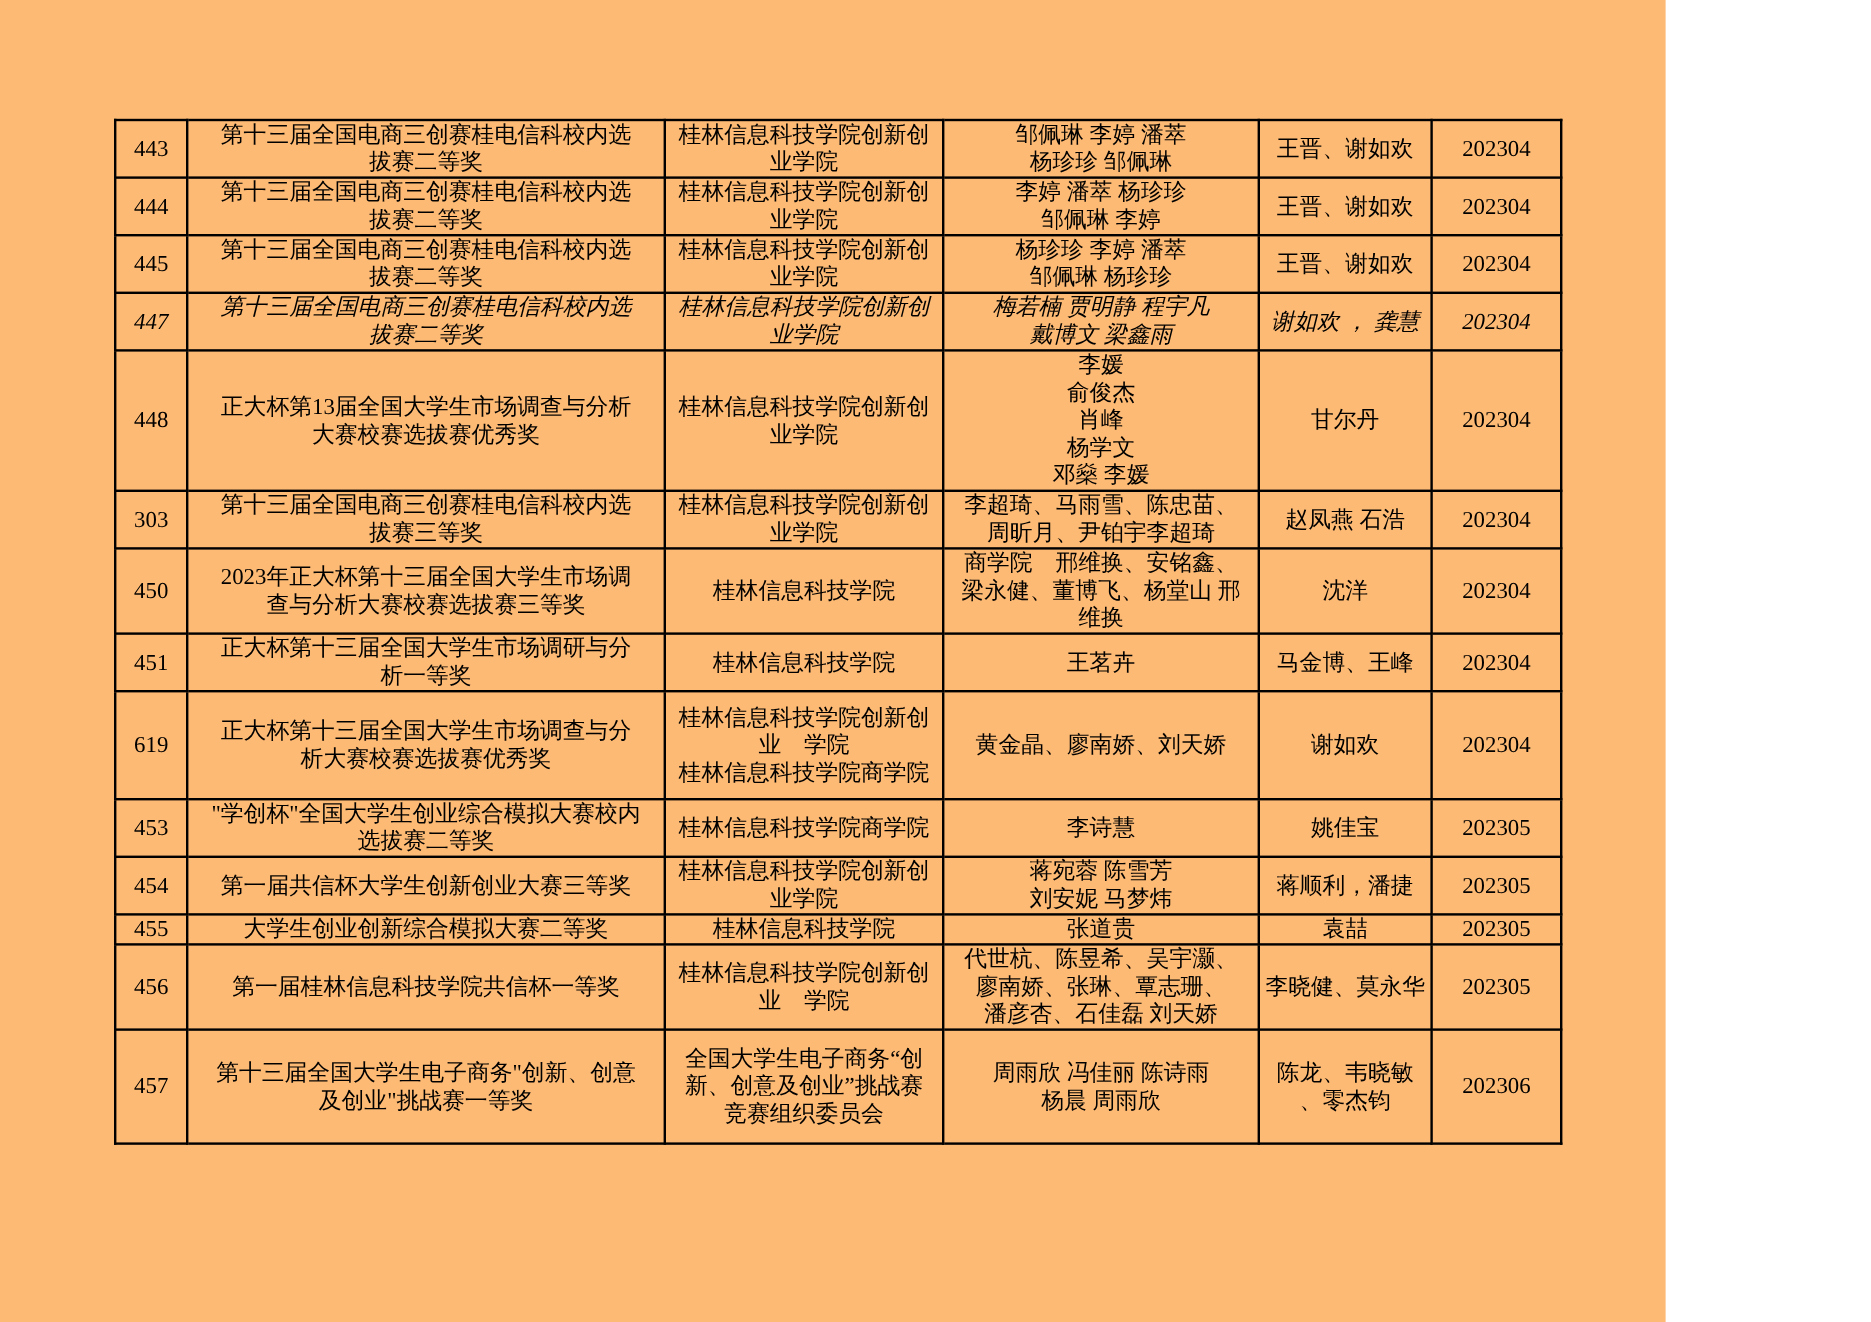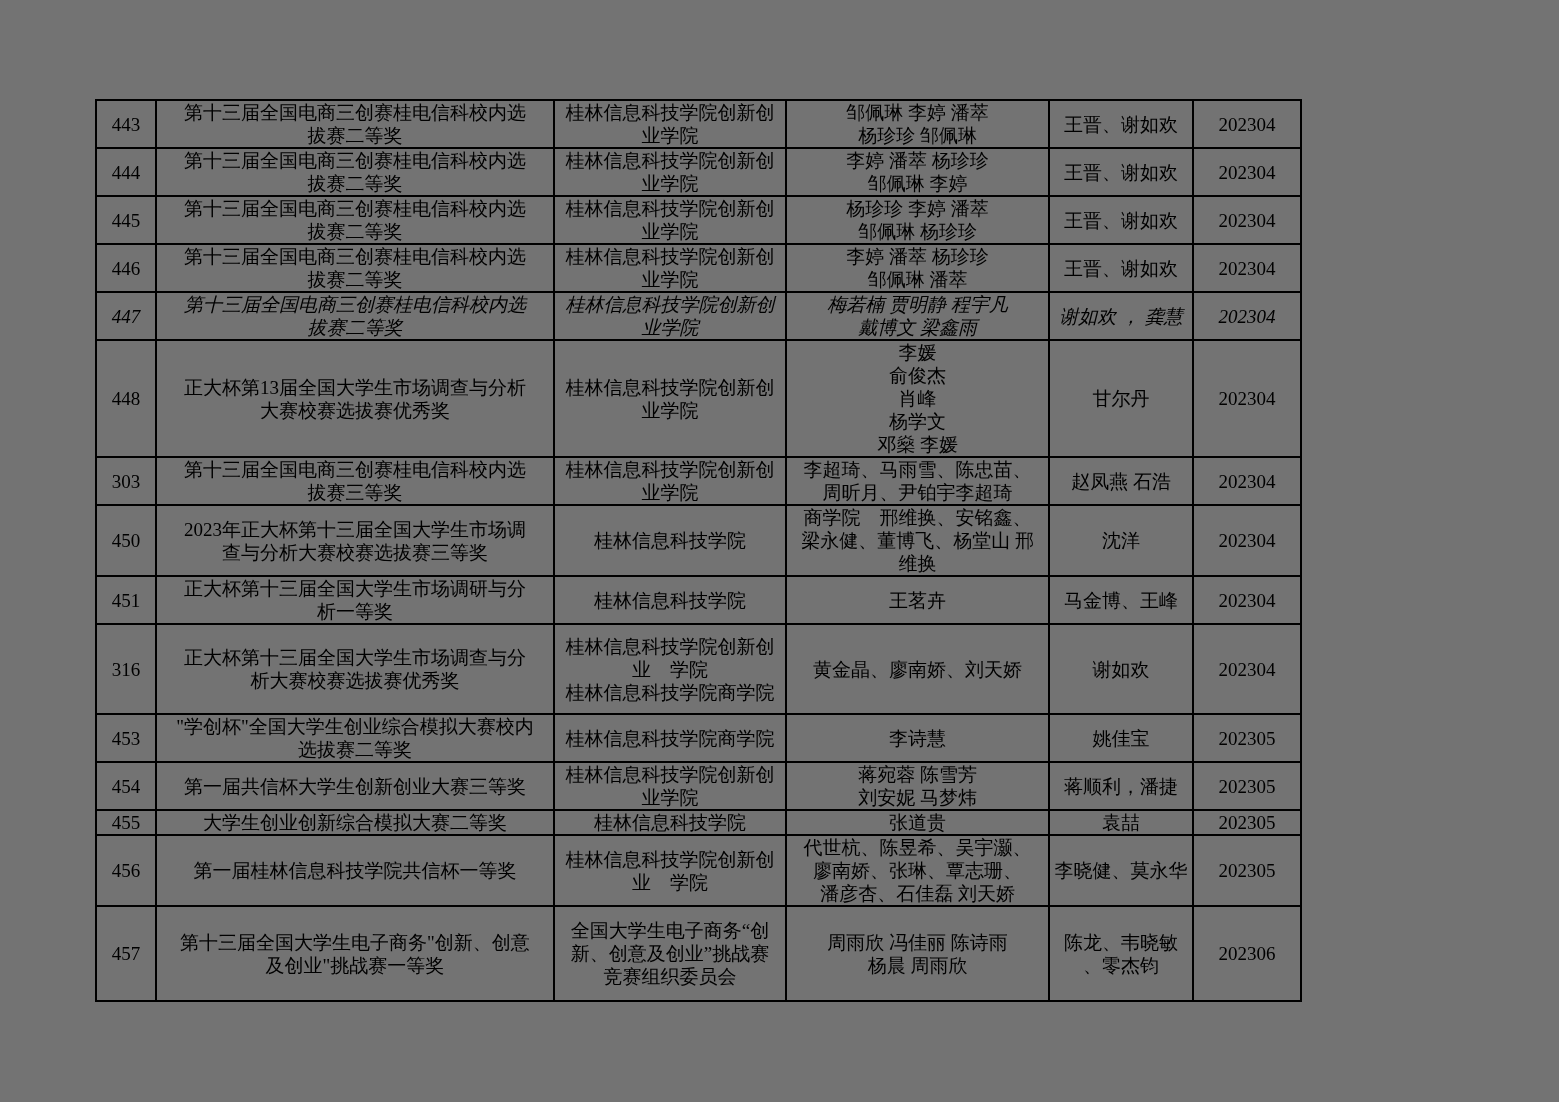--- a/index.html
+++ b/index.html
@@ -1,20 +1,20 @@
 <!DOCTYPE html>
 <html><head>
 <meta charset="utf-8">
 <style>
   html, body { margin: 0; padding: 0; }
   .page {
     position: relative;
-    width: 1559px;
+    width: 1388px;
     height: 1102px;
-    background: #737373;
+    background: #fdba74;
     overflow: hidden;
     font-family: "Liberation Serif", "DejaVu Serif", serif;
     color: #000000;
   }
   table.awards {
     position: absolute;
     left: 95px;
     top: 99px;
     border-collapse: collapse;
     table-layout: fixed;
@@ -77,31 +77,20 @@
       <td>445</td>
       <td>第十三届全国电商三创赛桂电信科校内选
 拔赛二等奖</td>
       <td>桂林信息科技学院创新创
 业学院</td>
       <td>杨珍珍 李婷 潘萃
 邹佩琳 杨珍珍</td>
       <td>王晋、谢如欢</td>
       <td>202304</td>
     </tr>
-        <tr style="height: 47px;">
-      <td>446</td>
-      <td>第十三届全国电商三创赛桂电信科校内选
-拔赛二等奖</td>
-      <td>桂林信息科技学院创新创
-业学院</td>
-      <td>李婷 潘萃 杨珍珍
-邹佩琳 潘萃</td>
-      <td>王晋、谢如欢</td>
-      <td>202304</td>
-    </tr>
         <tr style="height: 47px; font-style: italic;">
       <td>447</td>
       <td>第十三届全国电商三创赛桂电信科校内选
 拔赛二等奖</td>
       <td>桂林信息科技学院创新创
 业学院</td>
       <td>梅若楠 贾明静 程宇凡
 戴博文 梁鑫雨</td>
       <td>谢如欢 ， 龚慧</td>
       <td>202304</td>
@@ -145,21 +134,21 @@
         <tr style="height: 47px; padding-left: 27px;">
       <td>451</td>
       <td>正大杯第十三届全国大学生市场调研与分
 析一等奖</td>
       <td>桂林信息科技学院</td>
       <td>王茗卉</td>
       <td>马金博、王峰</td>
       <td>202304</td>
     </tr>
         <tr style="height: 90px;">
-      <td>316</td>
+      <td>619</td>
       <td>正大杯第十三届全国大学生市场调查与分
 析大赛校赛选拔赛优秀奖</td>
       <td>桂林信息科技学院创新创
 业　学院
 桂林信息科技学院商学院</td>
       <td>黄金晶、廖南娇、刘天娇</td>
       <td>谢如欢</td>
       <td>202304</td>
     </tr>
         <tr style="height: 47px;">

